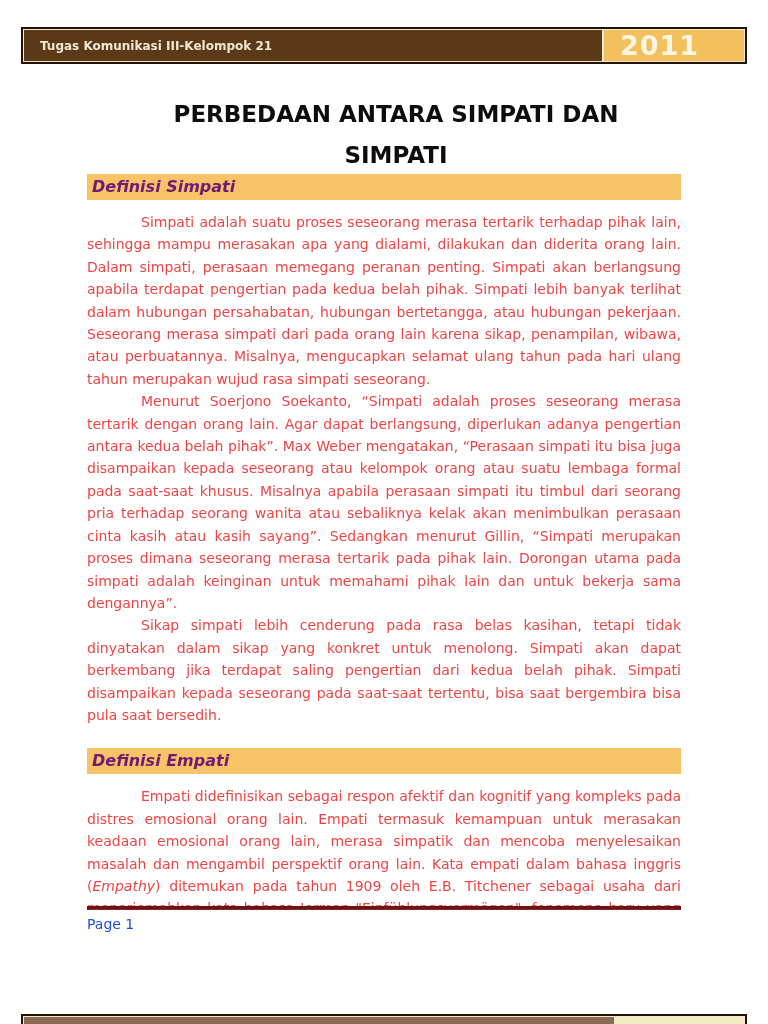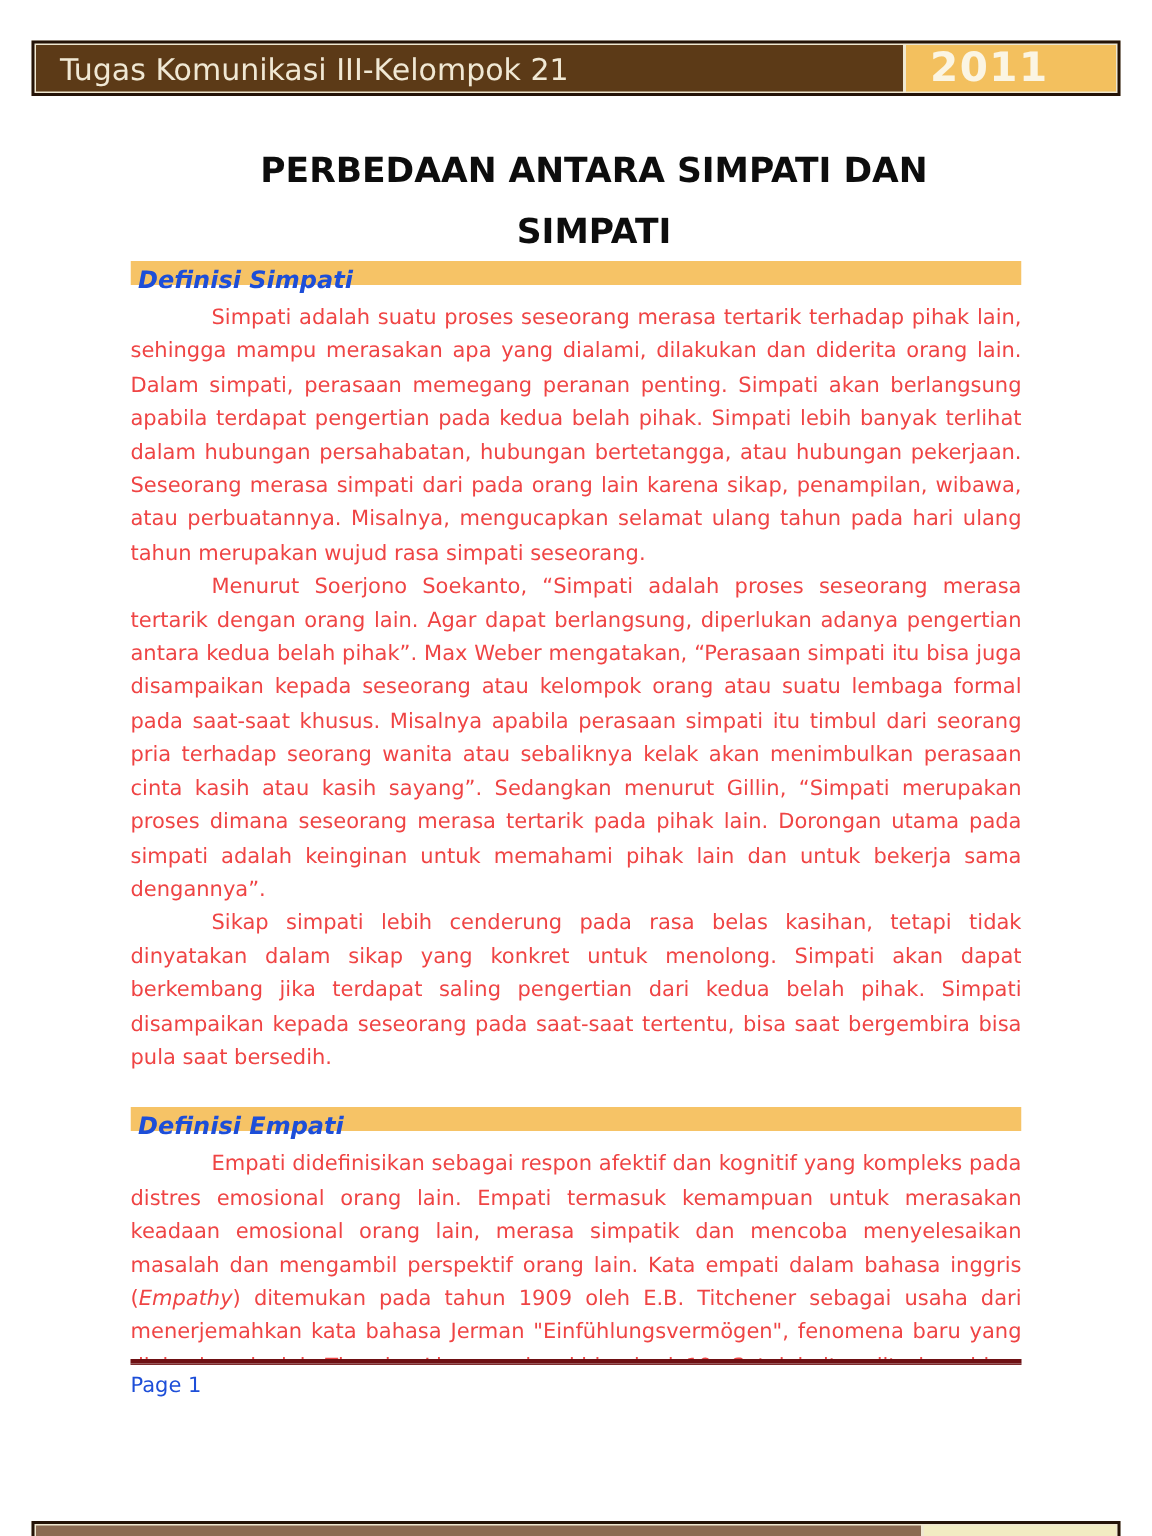--- a/index.html
+++ b/index.html
@@ -16,21 +16,21 @@
     position: absolute; left: 21px; top: 27px;
     width: 726px; height: 37px;
     border: 2px solid #241307;
     background: #efe7d0;
   }
   .hdr-inner { display: flex; height: 100%; padding: 1px; gap: 2px; }
   .hdr-left {
     flex: 1; background: #5c3a17;
     display: flex; align-items: center;
     padding-left: 16px;
-    color: #f0e8d4; font-weight: normal; font-size: 20px;
+    color: #f0e8d4; font-weight: bold; font-size: 12px;
   }
   .hdr-year {
     width: 140px; background: #f3c05e;
     display: flex; align-items: center;
     padding-left: 16px;
     color: #fbf5e3; font-weight: bold; font-size: 27px; letter-spacing: 1px;
   }
 
   
   .doc-title {
@@ -39,24 +39,24 @@
     font-size: 23px; font-weight: bold; color: #0d0d0d;
   }
   .doc-title .tl { display: block; line-height: 41px; }
 
   
   .content {
     position: absolute; left: 87px; top: 174px;
     width: 594px; height: 732px; overflow: hidden;
   }
   .sec-bar {
-    background: #f6c366; height: 16px; line-height: 26px;
+    background: #f6c366; height: 26px; line-height: 26px;
     padding-left: 5px; margin: 0 0 11px 0;
     font-size: 16px; font-weight: bold; font-style: italic;
-    color: #1d4ed8;
+    color: #701a75;
   }
   .sec-bar.second { margin-top: 22px; }
   .para {
     margin: 0; text-align: justify; text-indent: 54px;
     font-size: 14px; line-height: 22.4px; color: #ef4444;
   }
 
   
   .footer { position: absolute; left: 87px; top: 906px; width: 594px; }
   .rule {

